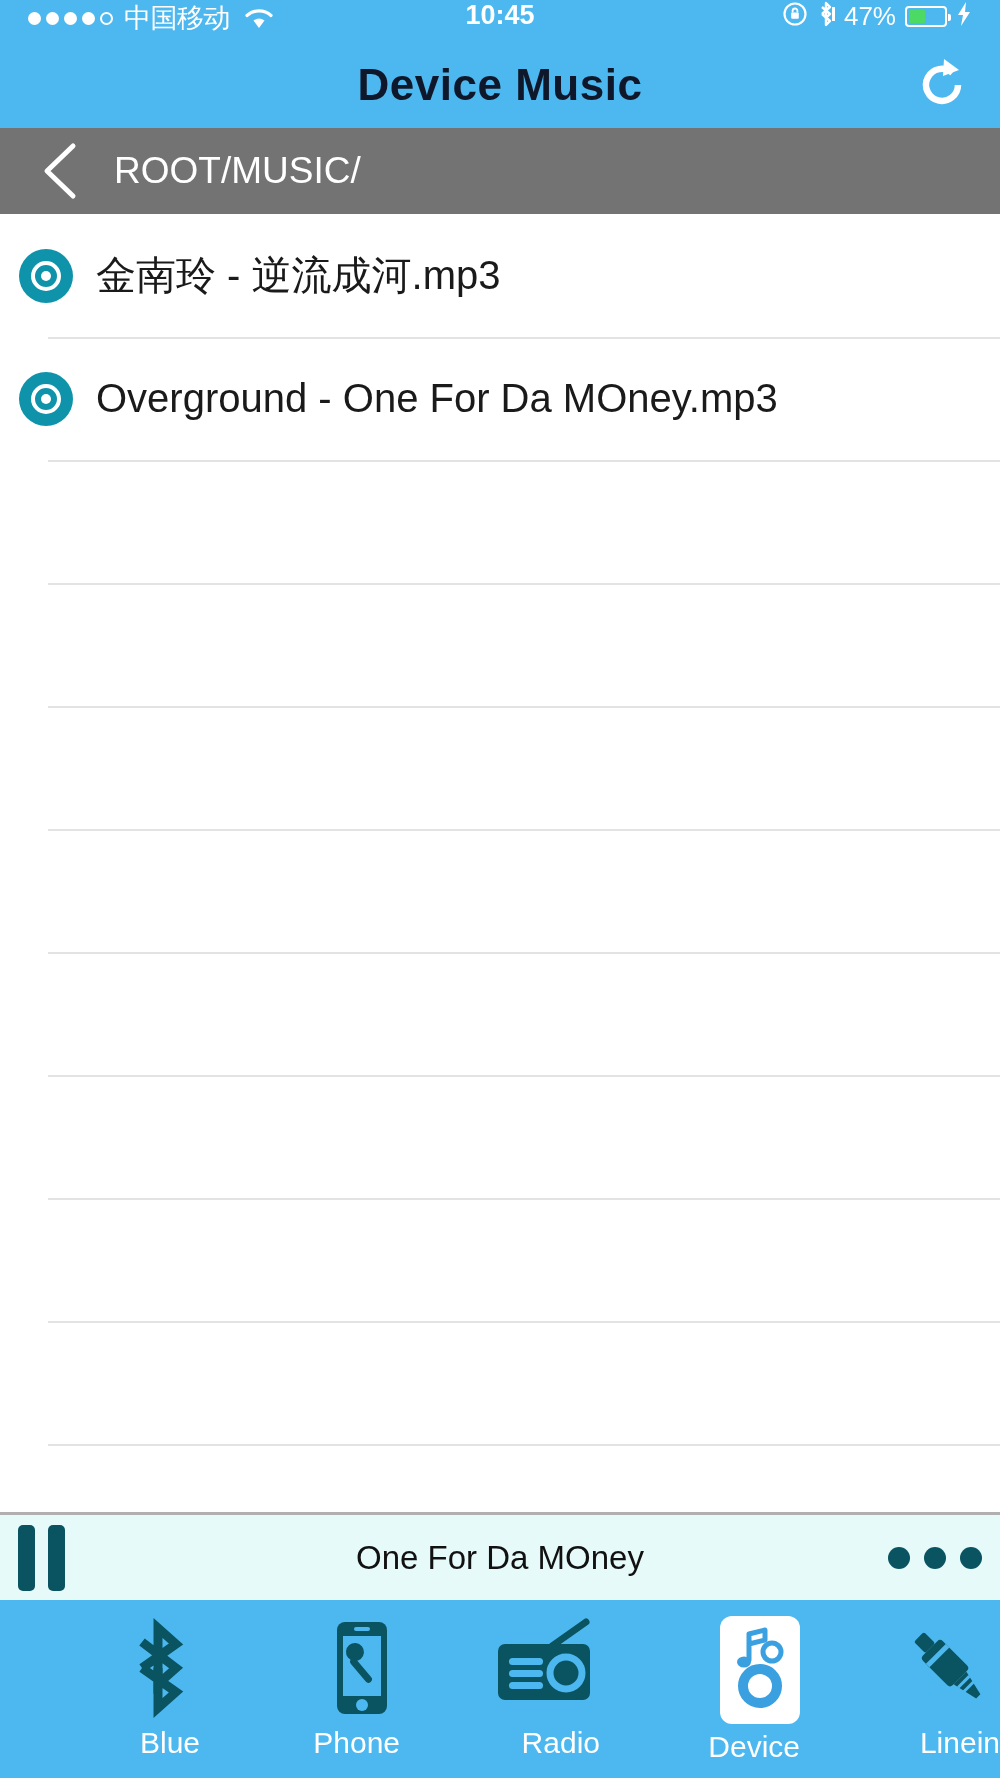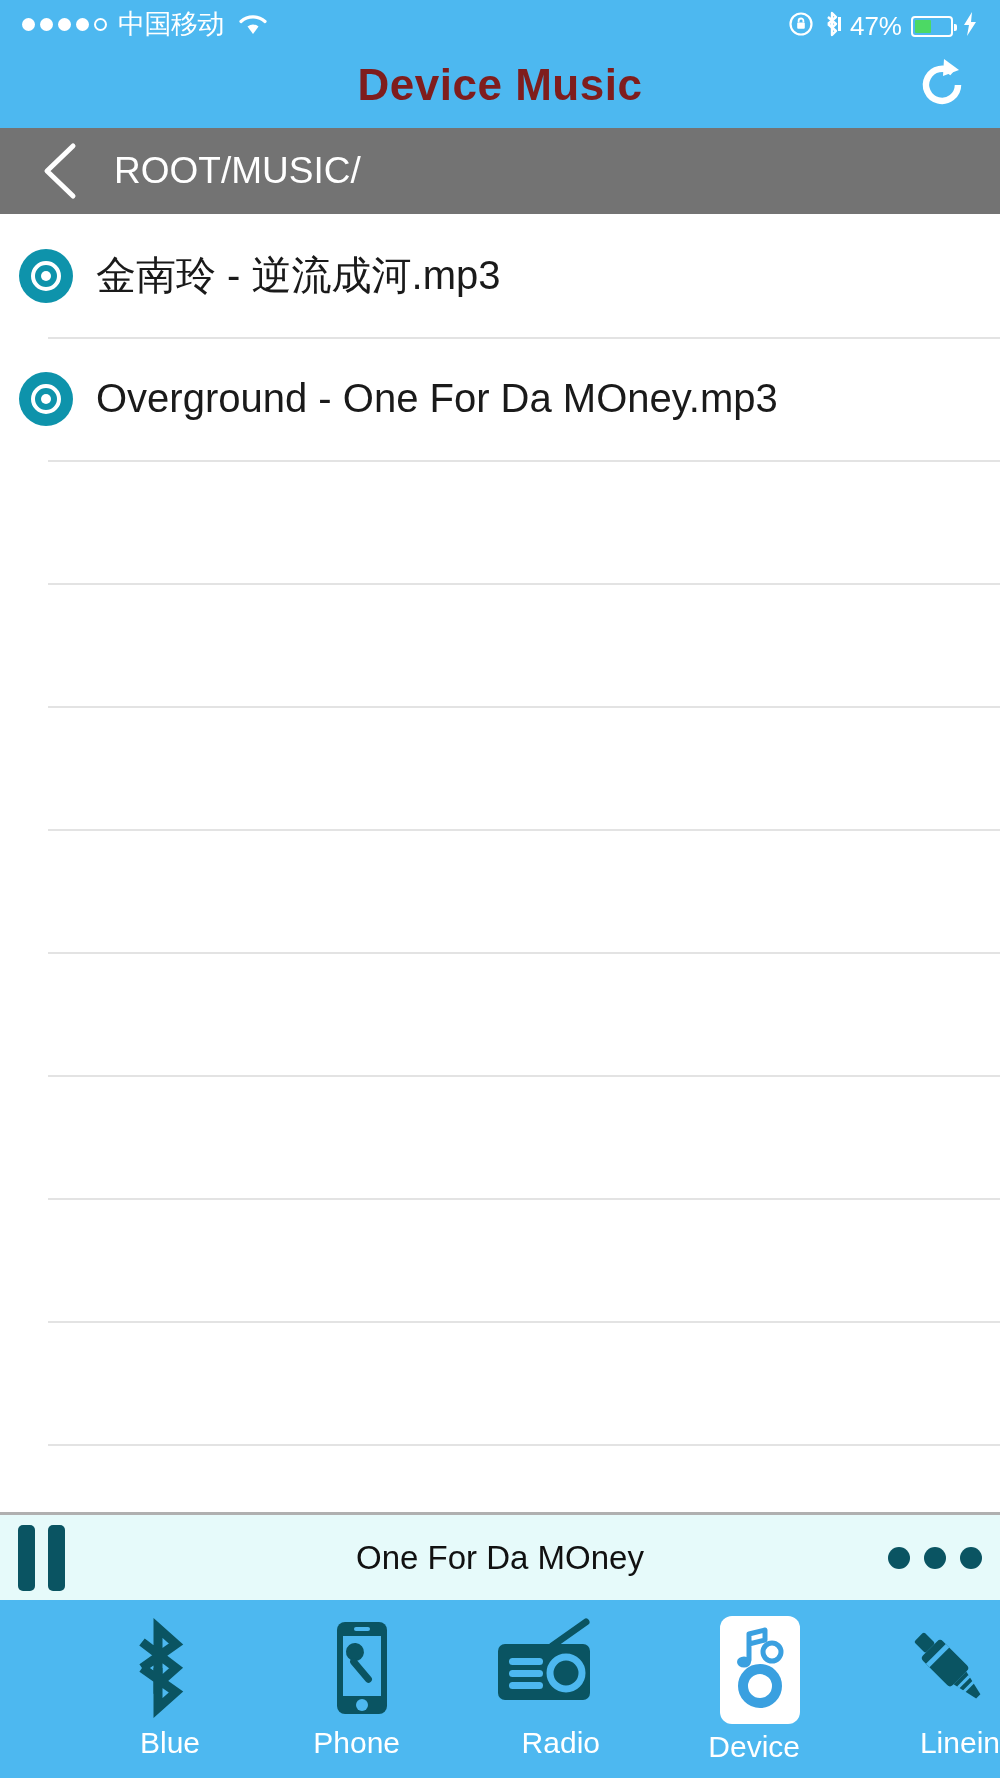--- a/index.html
+++ b/index.html
@@ -20,22 +20,22 @@
     flex-direction: column;
     background: #ffffff;
   }
 
   
   .statusbar {
     height: 42px;
     background: #4db8f0;
     color: #ffffff;
     display: flex;
-    align-items: flex-end;
-    padding: 0 22px;
+    align-items: flex-start;
+    padding: 0 28px;
     flex: 0 0 42px;
     position: relative;
     gap: 32px;
   }
   .sb-left {
     display: flex;
     align-items: center;
     gap: 7px;
   }
   .sig-dots { display: flex; align-items: center; gap: 5px; }
@@ -100,21 +100,21 @@
   .titlebar {
     height: 86px;
     flex: 0 0 86px;
     background: #4db8f0;
     position: relative;
     display: flex;
     align-items: center;
     justify-content: center;
   }
   .title-text {
-    color: #7f1d1d;
+    color: #0f172a;
     font-size: 44px;
     font-weight: 700;
     letter-spacing: 0.5px;
   }
   .refresh-btn {
     position: absolute;
     right: 20px;
     top: 50%;
     transform: translateY(-50%);
     width: 76px; height: 76px;
@@ -279,20 +279,21 @@
       </div>
       <span class="carrier">中国移动</span>
       <span class="wifi-ico">
         <svg width="32" height="26" viewBox="0 0 32 26">
           <path d="M16 23 L10.5 15.5 A9.5 9.5 0 0 1 21.5 15.5 Z" fill="#ffffff"></path>
           <path d="M4 10.5 A18 18 0 0 1 28 10.5" stroke="#ffffff" stroke-width="3.2" fill="none" stroke-linecap="round"></path>
         </svg>
       </span>
     </div>
 
+    <div class="sb-center">10:45</div>
 
     <div class="sb-right">
       <span>
         <svg width="26" height="26" viewBox="0 0 26 26">
           <circle cx="13" cy="13" r="10.5" stroke="#ffffff" stroke-width="2.2" fill="none"></circle>
           <rect x="9.2" y="11.5" width="7.6" height="6.2" rx="1" fill="#ffffff"></rect>
           <path d="M10.6 11.5 v-1.6 a2.4 2.4 0 0 1 4.8 0 v1.6" stroke="#ffffff" stroke-width="1.8" fill="none"></path>
         </svg>
       </span>
       <span>

